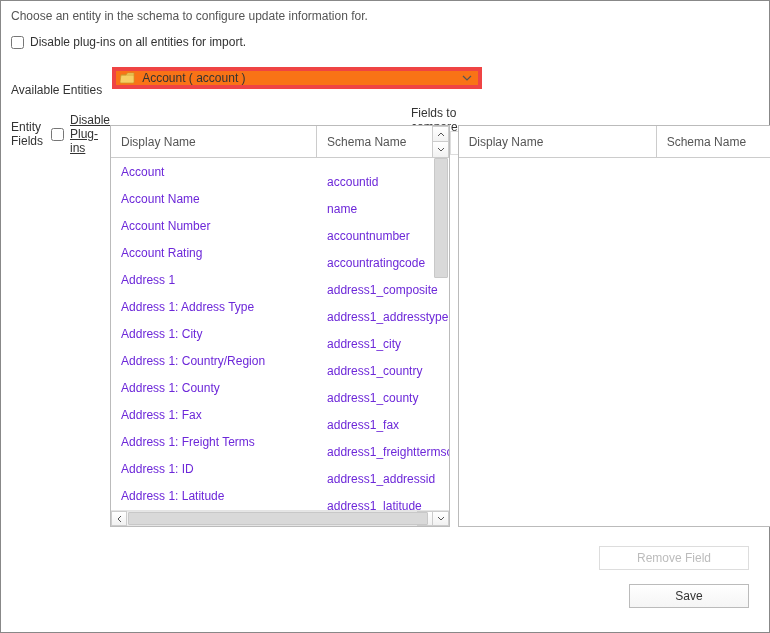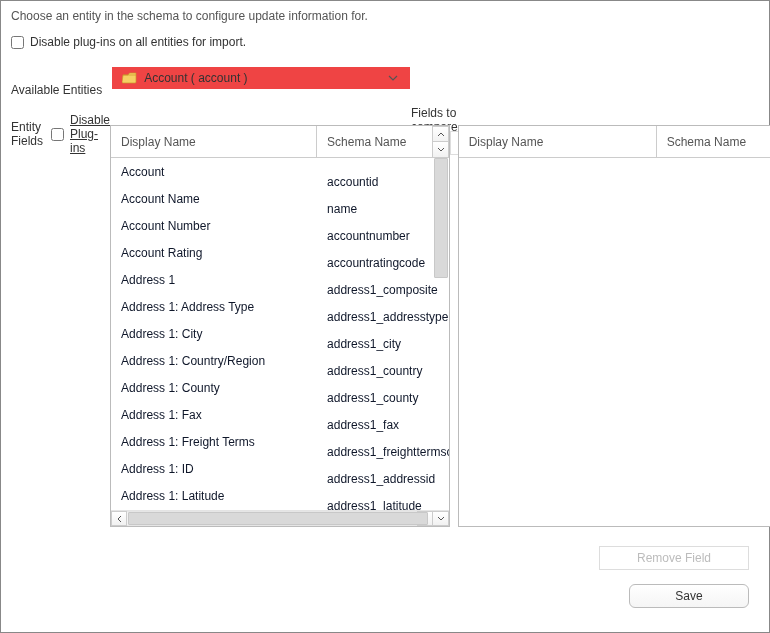--- a/index.html
+++ b/index.html
@@ -40,26 +40,26 @@
     margin-bottom: 28px;
   }
   .label {
     font-size: 12px;
     color: #333;
     margin-top: 24px;
   }
   .combo {
     display: flex;
     align-items: center;
-    border: 6px solid #ef4444;
+    border: 4px solid #ef4444;
     height: 22px;
-    width: 298px;
+    width: 370px;
     padding: 0 2px 0 4px;
     position: relative;
-    background: #ef4444;
+    background: #f97316;
   }
   .combo .folder {
     width: 16px; height: 14px;
     margin-right: 6px;
     position: relative;
     flex: 0 0 auto;
   }
   .combo .folder svg { display:block; }
   .combo .combo-text {
     flex: 1;
@@ -136,21 +136,21 @@
   }
   .rows {
     position: absolute;
     left: 0; top: 0; right: 0;
   }
   .r {
     display: flex;
     align-items: center;
     height: 27px;
     font-size: 12px;
-    color: #0f172a;
+    color: #6d28d9;
   }
   .r .c1 { width: 206px; padding-left: 10px; white-space: nowrap; overflow:hidden;}
   .r .c2 { width: 132px; padding-left: 10px; white-space: nowrap; overflow:hidden;margin-top:21px;}
   
   .vstrip {
     position: absolute;
     right: 0; top: 0;
     width: 17px;
     display: flex;
     flex-direction: column;
@@ -396,16 +396,16 @@
           <div class="h h2">Schema Name</div>
         </div>
         <div class="listbody"></div>
       </div>
 
     </div>
   </div>
 
   <div class="footer">
     <div class="btn">Remove Field</div>
-    <div class="btn active" style="min-width:120px;border-radius:6px;">Save</div>
+    <div class="btn active" style="min-width:120px;">Save</div>
   </div>
 
 </div>
 
 </body></html>

